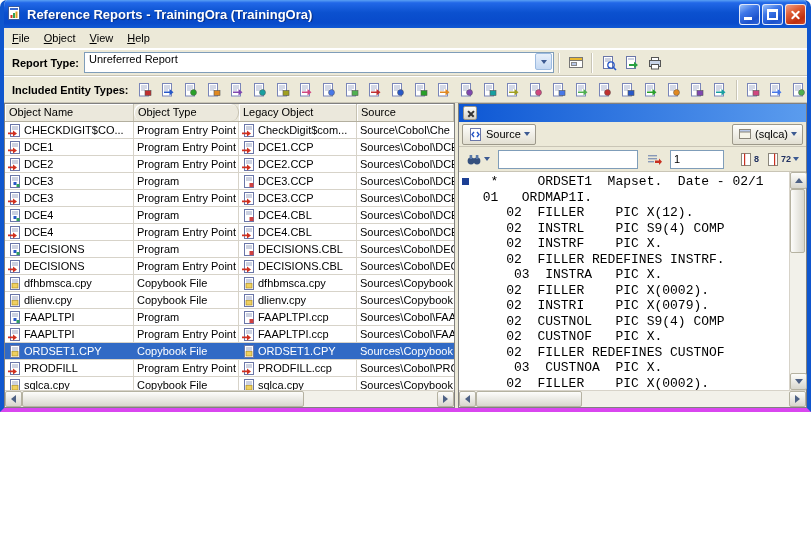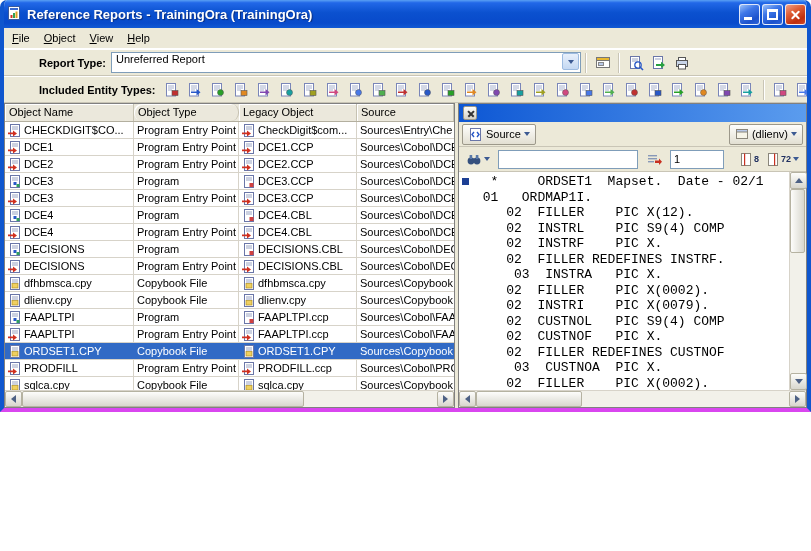--- a/index.html
+++ b/index.html
@@ -24,21 +24,21 @@
   .g-x1,.g-x2{ position:absolute; left:4px; top:9px; width:11px; height:2px; background:#fff; border-radius:1px; }
   .g-x1{ transform:rotate(45deg);} .g-x2{ transform:rotate(-45deg);}
 
   
   .menubar{ height:21px; flex:0 0 21px; background:#ECE9D8; display:flex; align-items:center;
     padding-left:1px; border-bottom:1px solid #fff; }
   .menu-item{ padding:3px 7px 3px 7px; cursor:default; }
 
   
   .toolbar{ background:#ECE9D8; display:flex; align-items:center;
-    border-top:1px solid #FFFFFF; border-bottom:1px solid #C9C5B6;padding-left:27px; }
+    border-top:1px solid #FFFFFF; border-bottom:1px solid #C9C5B6; }
   .tb-report{ height:27px; flex:0 0 27px; }
   .tb-entity{ height:27px; flex:0 0 27px; }
   .tb-label{ font-weight:bold; margin:0 5px 0 8px; white-space:nowrap; }
 
   .combo{ width:470px; height:21px; background:#fff; border:1px solid #7F9DB9; display:flex; }
   .combo-value{ flex:1; padding:0 4px; white-space:nowrap; overflow:hidden; }
   .combo-arrow{ width:17px; height:17px; margin-right:1px; border:1px solid #9DBBE0; border-radius:2px;
     background:linear-gradient(#E8F0FB,#C4D8F2); display:flex; align-items:center; justify-content:center; }
   .tri-dn-s{ width:0;height:0;border-left:3px solid transparent;border-right:3px solid transparent;border-top:4px solid #3C5A92; }
 
@@ -484,21 +484,21 @@
             <div class="cell c3">
               <svg width="13" height="13" viewBox="0 0 13 13">
                 <rect x="2.5" y="0.5" width="9" height="12" fill="#fff" stroke="#6A76A8"></rect>
     <rect x="4" y="2.5" width="6" height="1" fill="#9AA4C4"></rect>
                 <rect x="4" y="4.5" width="6" height="1" fill="#9AA4C4"></rect>
                 <path d="M0 8.6 L5 8.6 L5 6.4 L9 9.4 L5 12.4 L5 10.2 L0 10.2 Z" fill="#D03020"></path>
               </svg>
               <span>CheckDigit$com...</span>
             </div>
             <div class="cell c4">
-              <span>Sources\Entry\Che</span>
+              <span>Source\Cobol\Che</span>
             </div>
           </div>
           <div class="grid-row">
             <div class="cell c1">
               <svg width="13" height="13" viewBox="0 0 13 13">
                 <rect x="2.5" y="0.5" width="9" height="12" fill="#fff" stroke="#6A76A8"></rect>
     <rect x="4" y="2.5" width="6" height="1" fill="#9AA4C4"></rect>
                 <rect x="4" y="4.5" width="6" height="1" fill="#9AA4C4"></rect>
                 <path d="M0 8.6 L5 8.6 L5 6.4 L9 9.4 L5 12.4 L5 10.2 L0 10.2 Z" fill="#D03020"></path>
               </svg>
@@ -921,21 +921,21 @@
           </svg>
           <span>Source</span>
           <i class="tri-dn-s"></i>
         </div>
         <div class="pv-spacer"></div>
         <div class="pv-btn">
           <svg width="14" height="14" viewBox="0 0 14 14">
             <rect x="1.5" y="2.5" width="11" height="9" fill="#F6F4E8" stroke="#8A867A"></rect>
             <rect x="1.5" y="2.5" width="11" height="2.5" fill="#B8C8E8" stroke="#8A867A"></rect>
           </svg>
-          <span>(dlienv)</span>
+          <span>(sqlca)</span>
           <i class="tri-dn-s"></i>
         </div>
       </div>
 
       <div class="pv-tb">
         <div class="ico-btn">
           <svg width="16" height="15" viewBox="0 0 16 15">
             <circle cx="5" cy="9" r="3.4" fill="#35507E"></circle>
             <circle cx="11" cy="9" r="3.4" fill="#35507E"></circle>
             <rect x="6" y="6.5" width="4" height="3" fill="#35507E"></rect>

